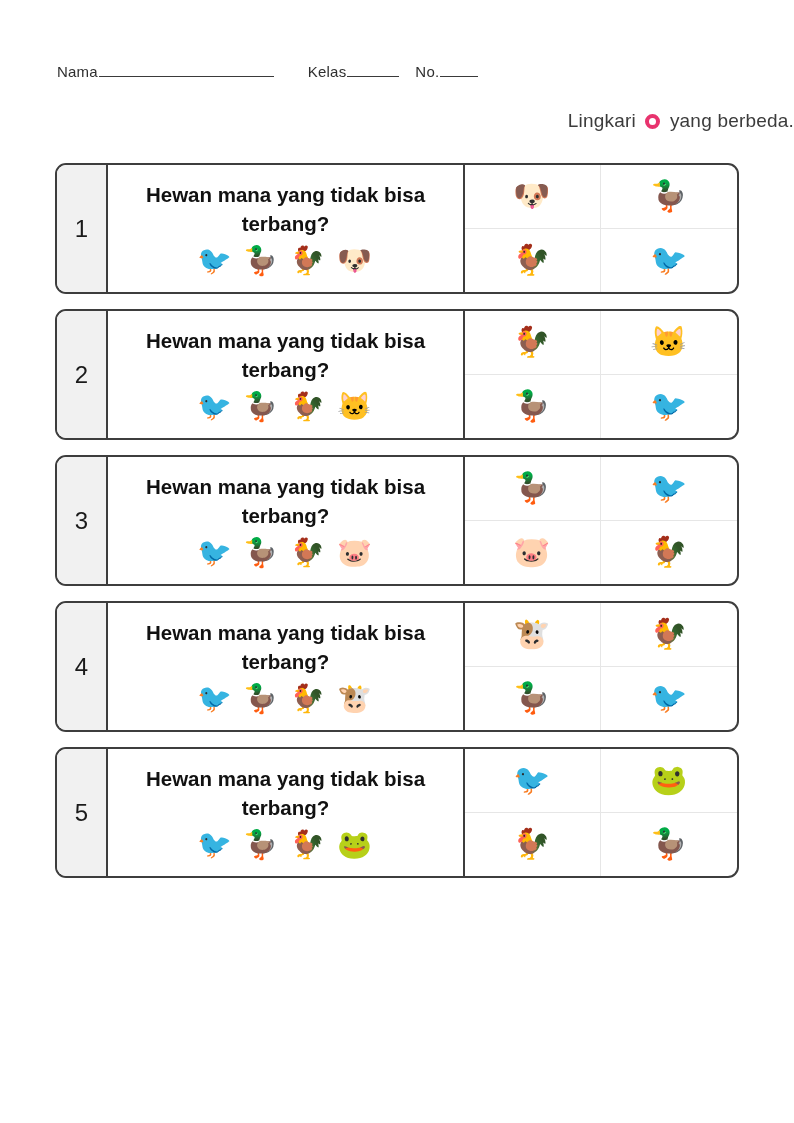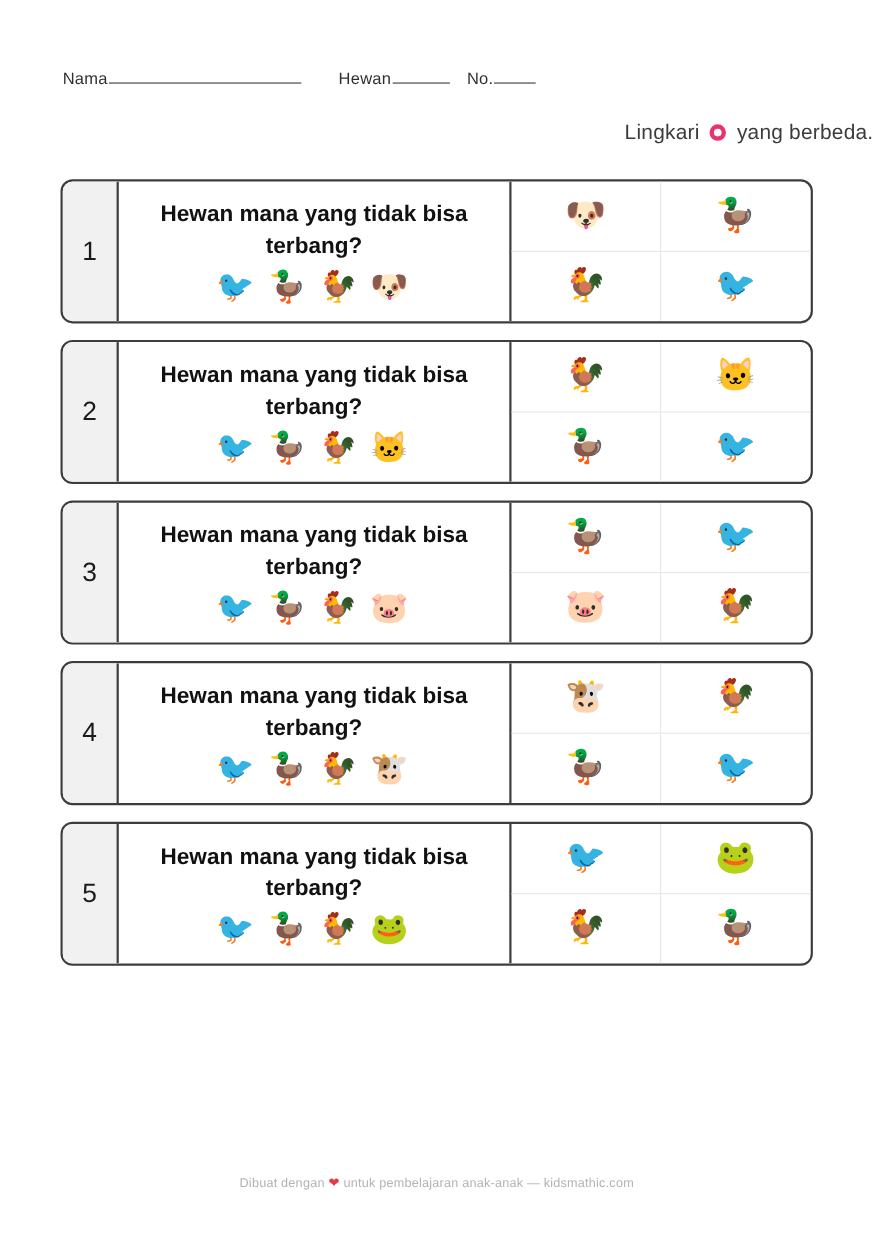--- a/index.html
+++ b/index.html
@@ -171,21 +171,21 @@
 <div class="page">
 
   <div class="name-row">
     <span class="name-field">
       <span class="name-label">Nama</span>
       <span class="rule rule-nama"></span>
     </span>
     <span class="gap-a"></span>
     <span class="gap-b"></span>
     <span class="name-field">
-      <span class="name-label">Hewan</span>
+      <span class="name-label">Kelas</span>
       <span class="rule rule-kelas"></span>
     </span>
     <span class="gap-c"></span>
     <span class="name-field">
       <span class="name-label">No.</span>
       <span class="rule rule-no"></span>
     </span>
   </div>
 
   <div class="instruction">
@@ -261,19 +261,14 @@
       <div class="ans-grid">
         <div class="ans-cell">🐦</div>
         <div class="ans-cell">🐸</div>
         <div class="ans-cell">🐓</div>
         <div class="ans-cell">🦆</div>
       </div>
     </div>
 
   </div>
 
-  <div class="footer">
-    <span>Dibuat dengan</span>
-    <span class="heart">❤</span>
-    <span>untuk pembelajaran anak-anak — kidsmathic.com</span>
-  </div>
 
 </div>
 
 </body></html>

